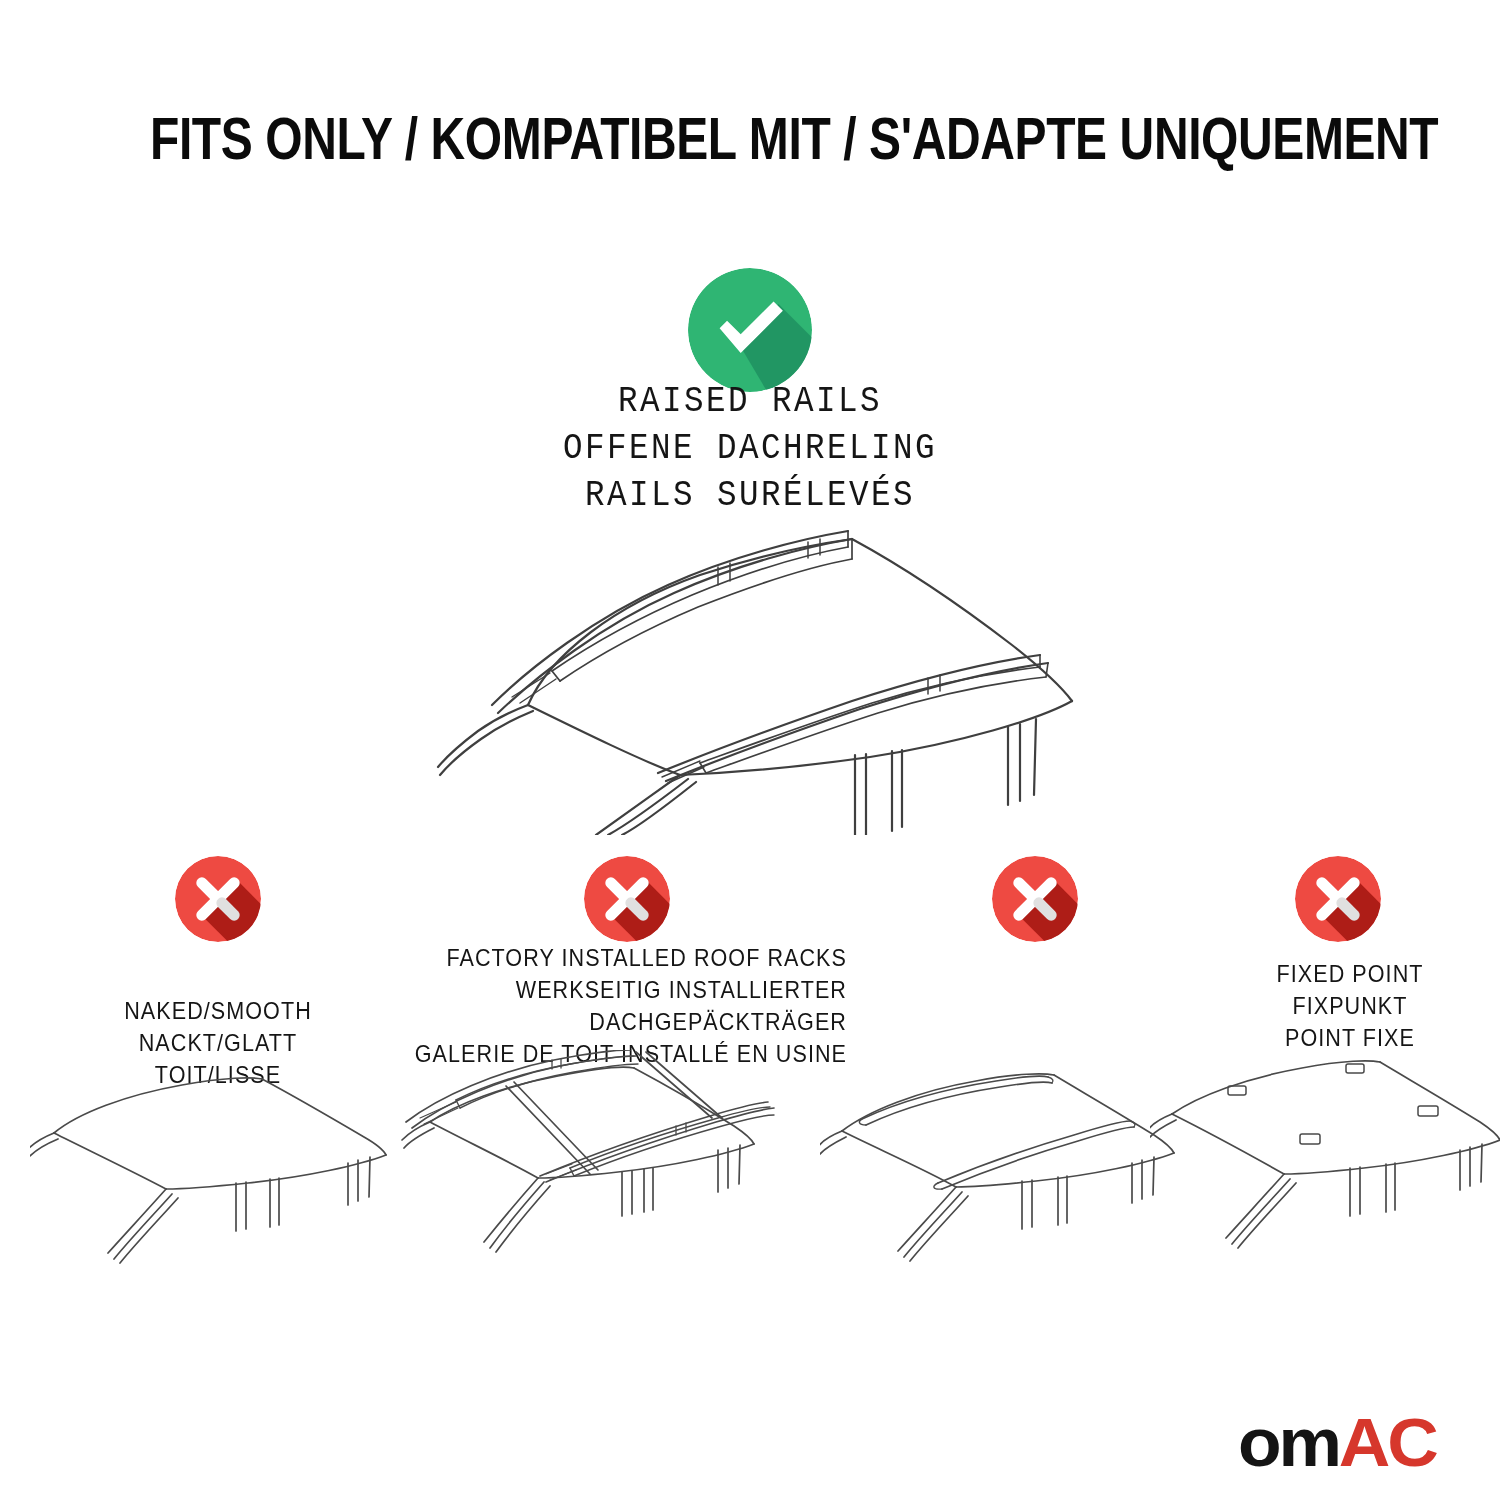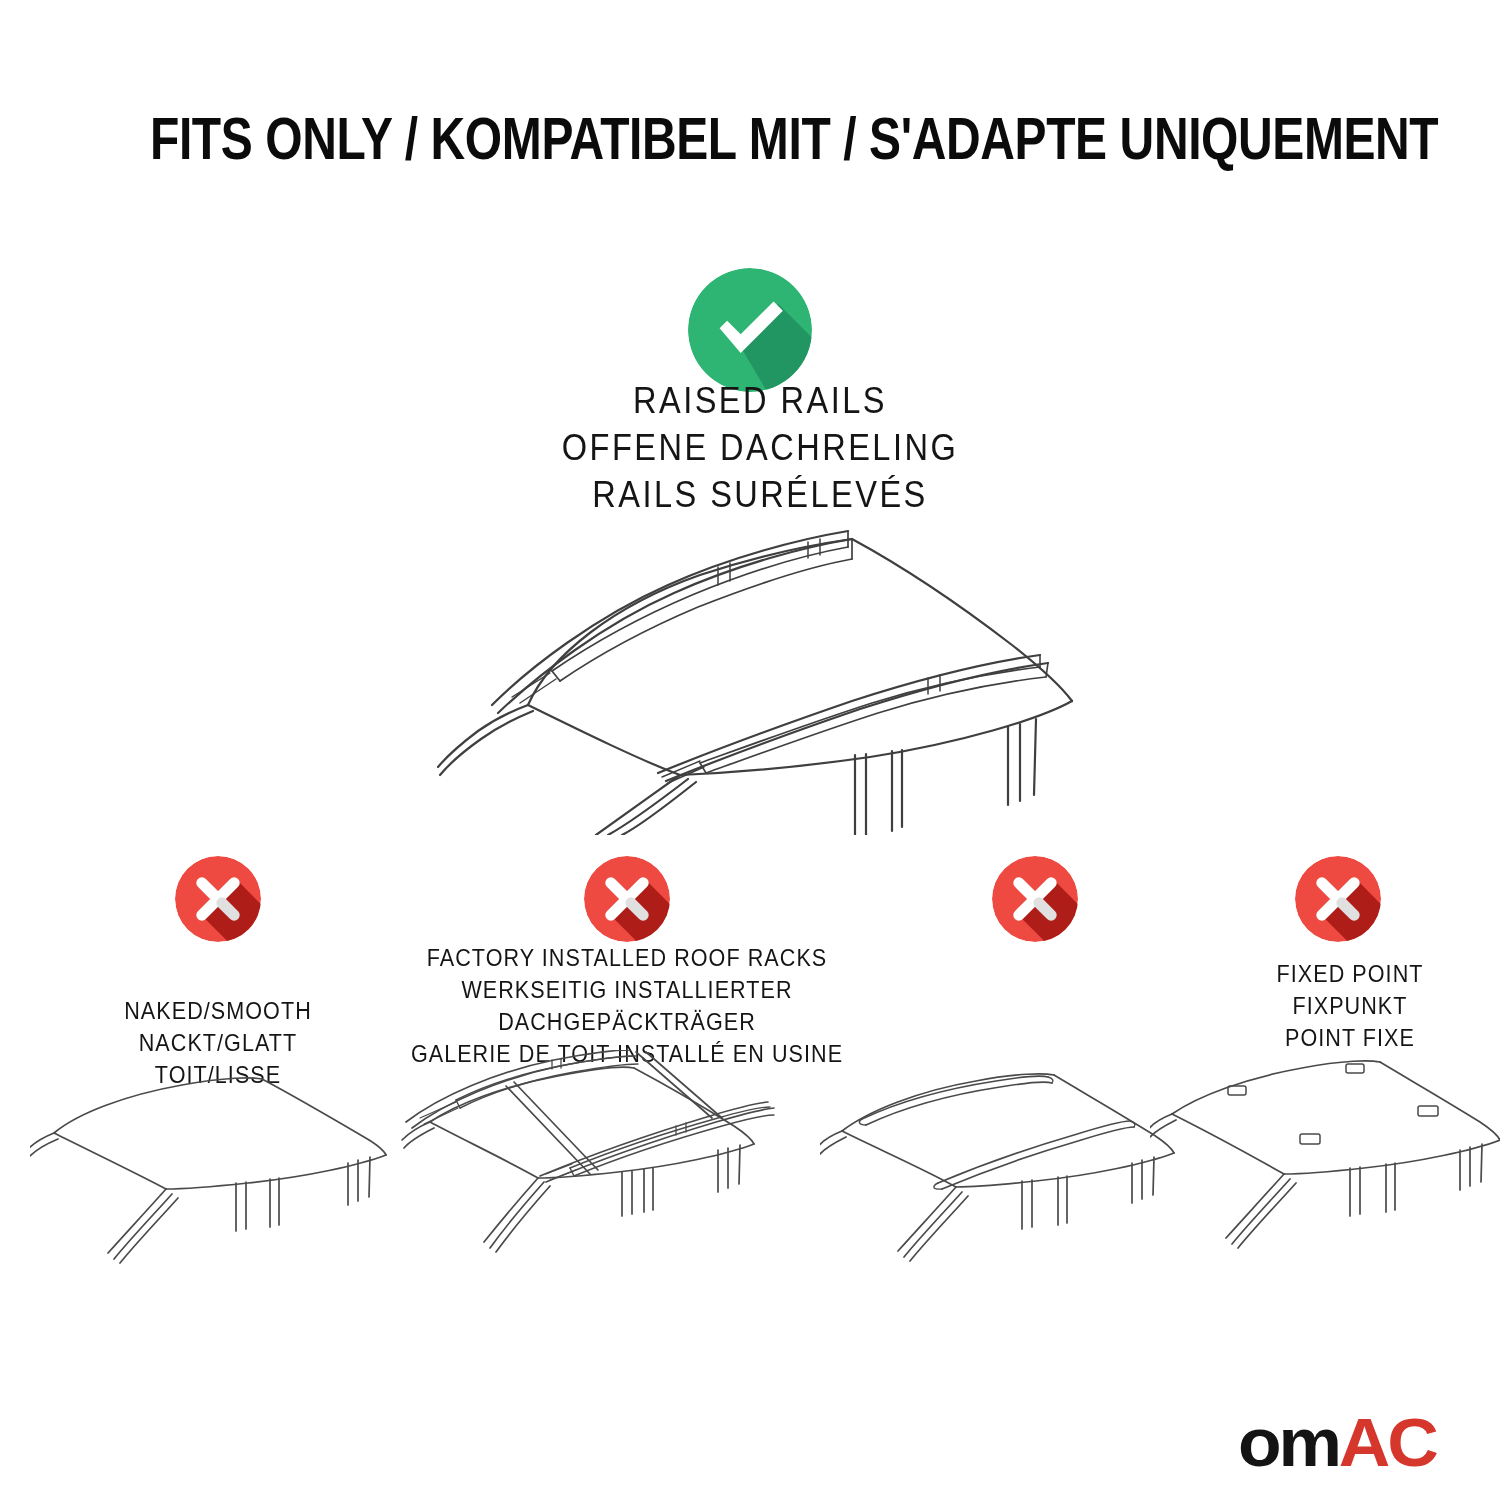--- a/index.html
+++ b/index.html
@@ -46,33 +46,34 @@
     text-align:center;
     font-family:"Liberation Sans", sans-serif;
     font-weight:400;
     color:#151515;
     line-height:1.30;
     white-space:nowrap;
   }
   .caption .ln{display:block;transform:scaleX(0.88);}
 
   .main-caption{
-    left:360px;top:378px;width:800px;
+    left:350px;top:378px;width:800px;
     font-size:37px;
     letter-spacing:2.8px;
     line-height:1.27;
+    font-family:Liberation Mono, monospace;
   }
 
   .sub-caption{
     font-size:24.5px;
     letter-spacing:1.2px;
     line-height:1.30;
   }
   .c1{left:18px;top:995px;width:400px;}
-  .c2{left:377px;top:942px;width:500px;}
+  .c2{left:377px;top:942px;width:500px;text-align:right;}
   .c3{left:835px;top:958px;width:400px;}
   .c4{left:1150px;top:958px;width:400px;}
 
   
   .illus{position:absolute;}
   .illus svg{display:block;}
   .main-illus{left:400px;top:505px;width:700px;height:330px;}
 
   .small-illus{width:380px;height:230px;}
   .i1{left:30px;top:1055px;}

